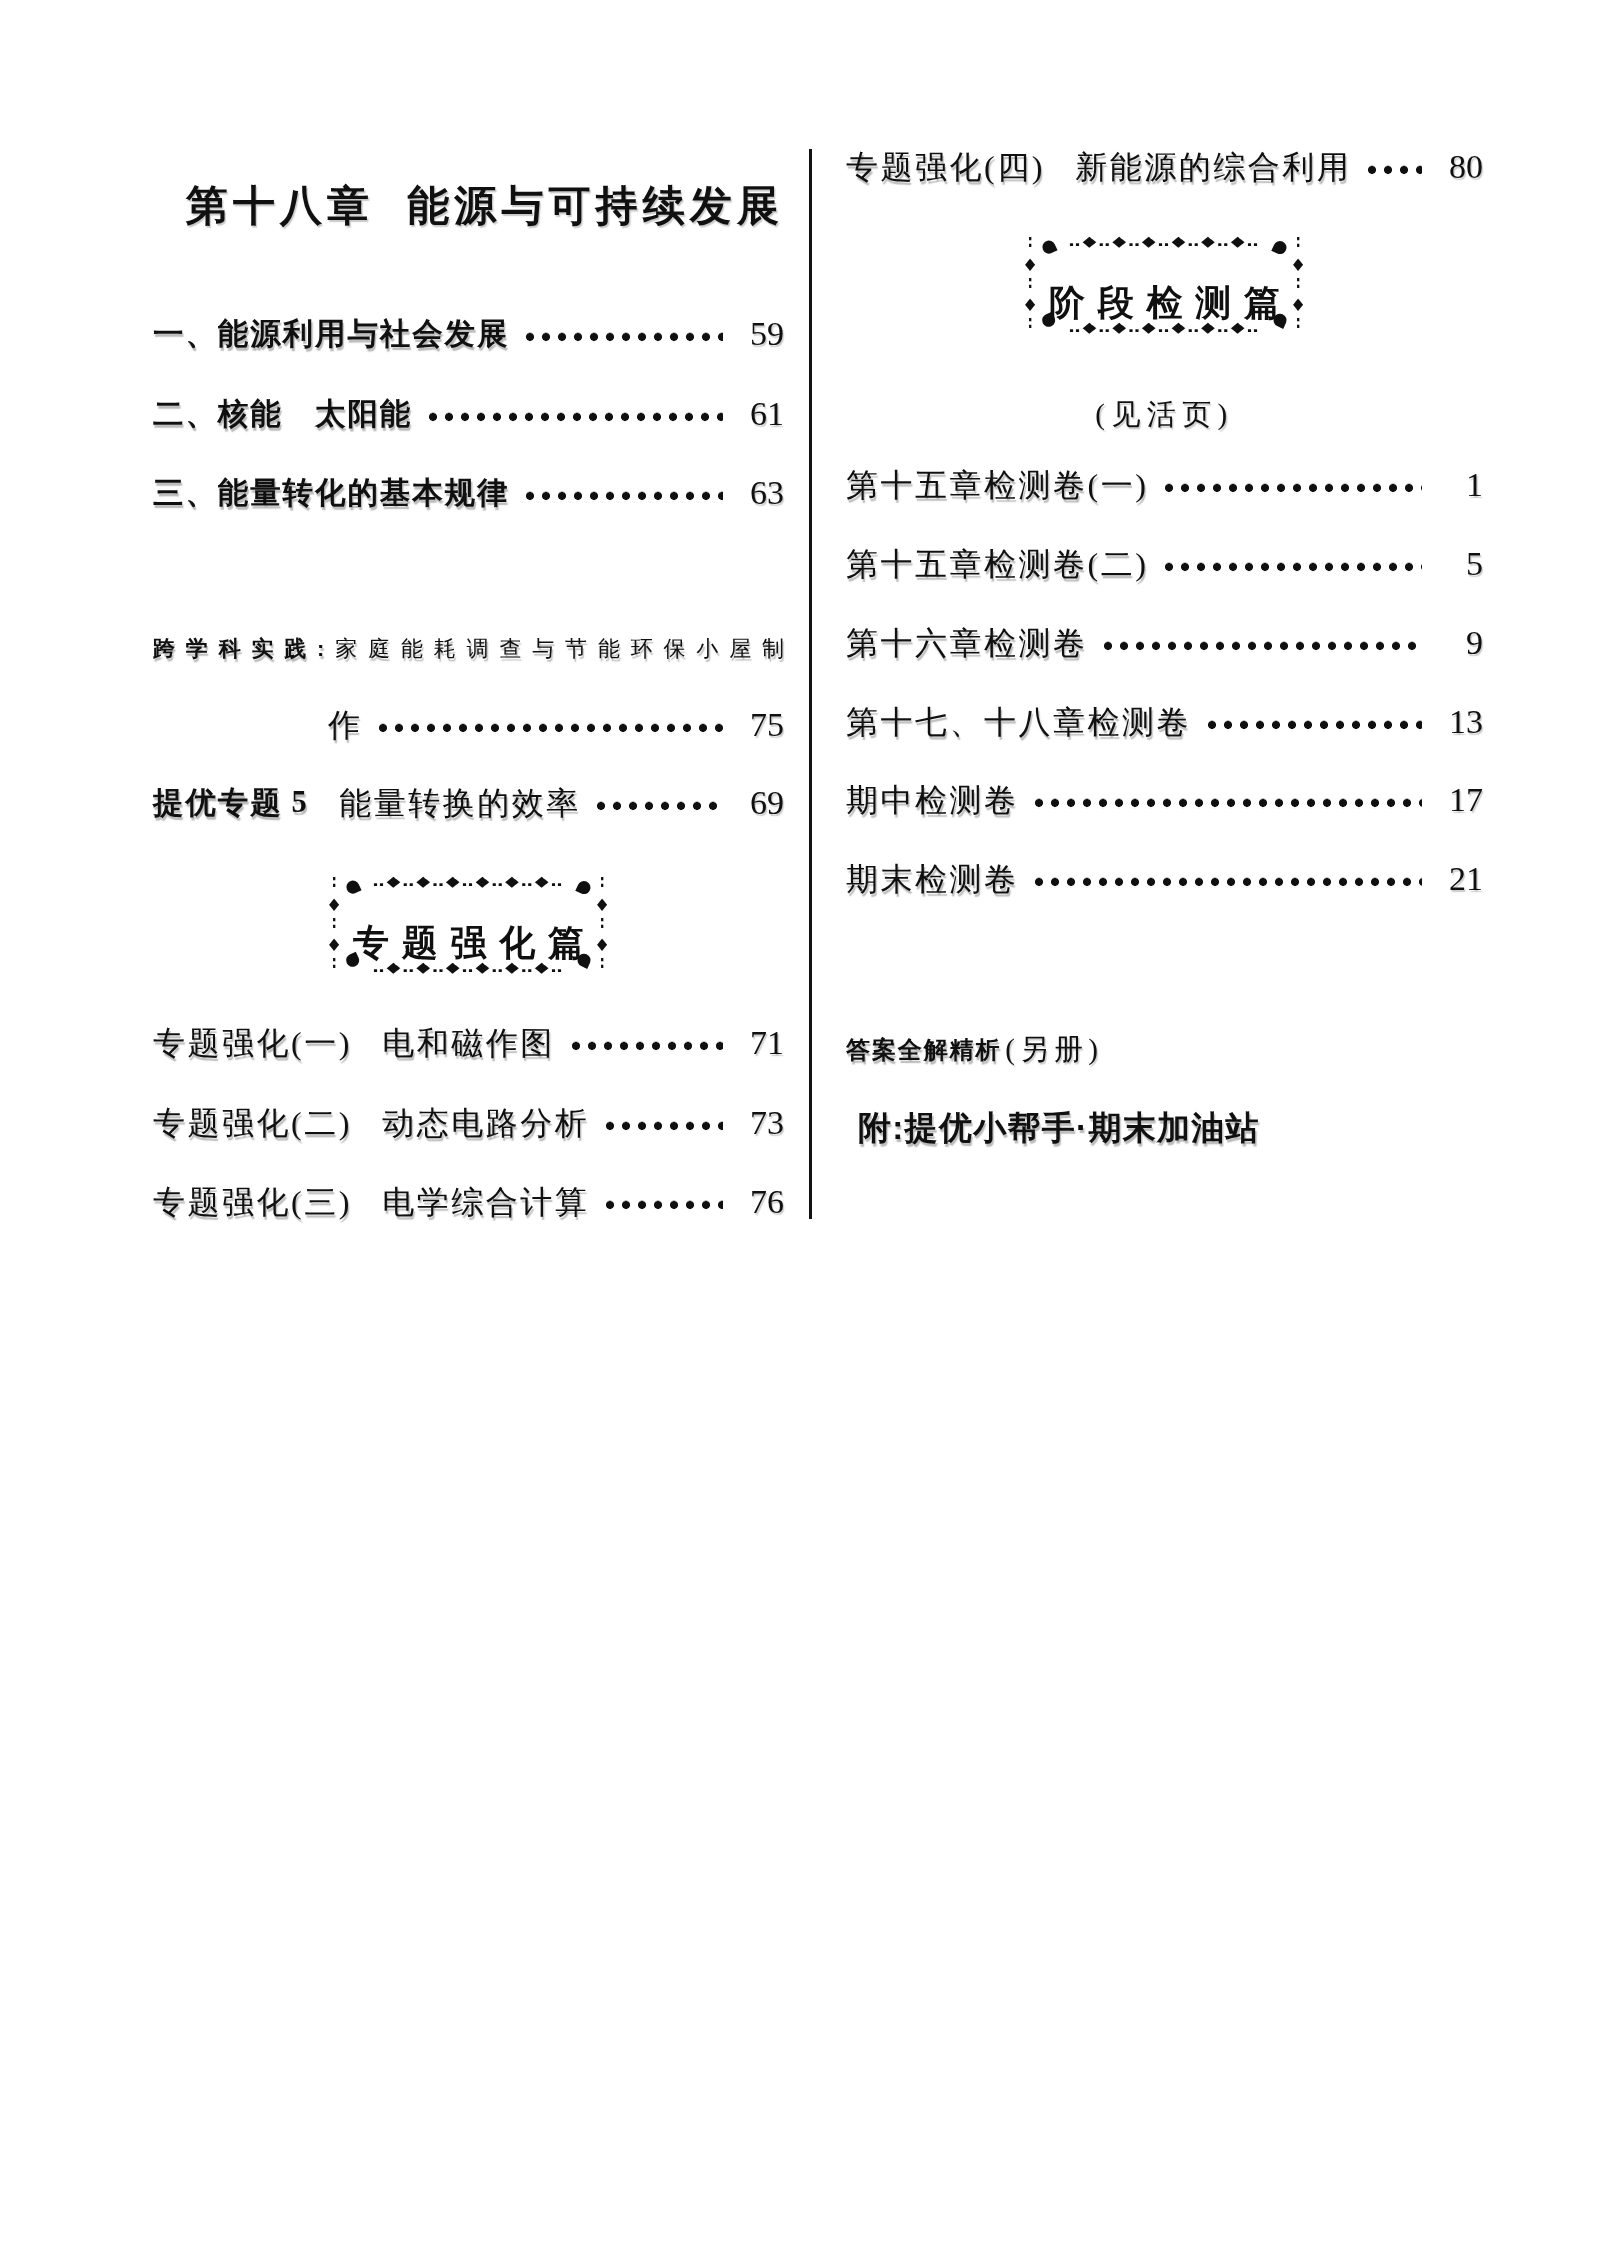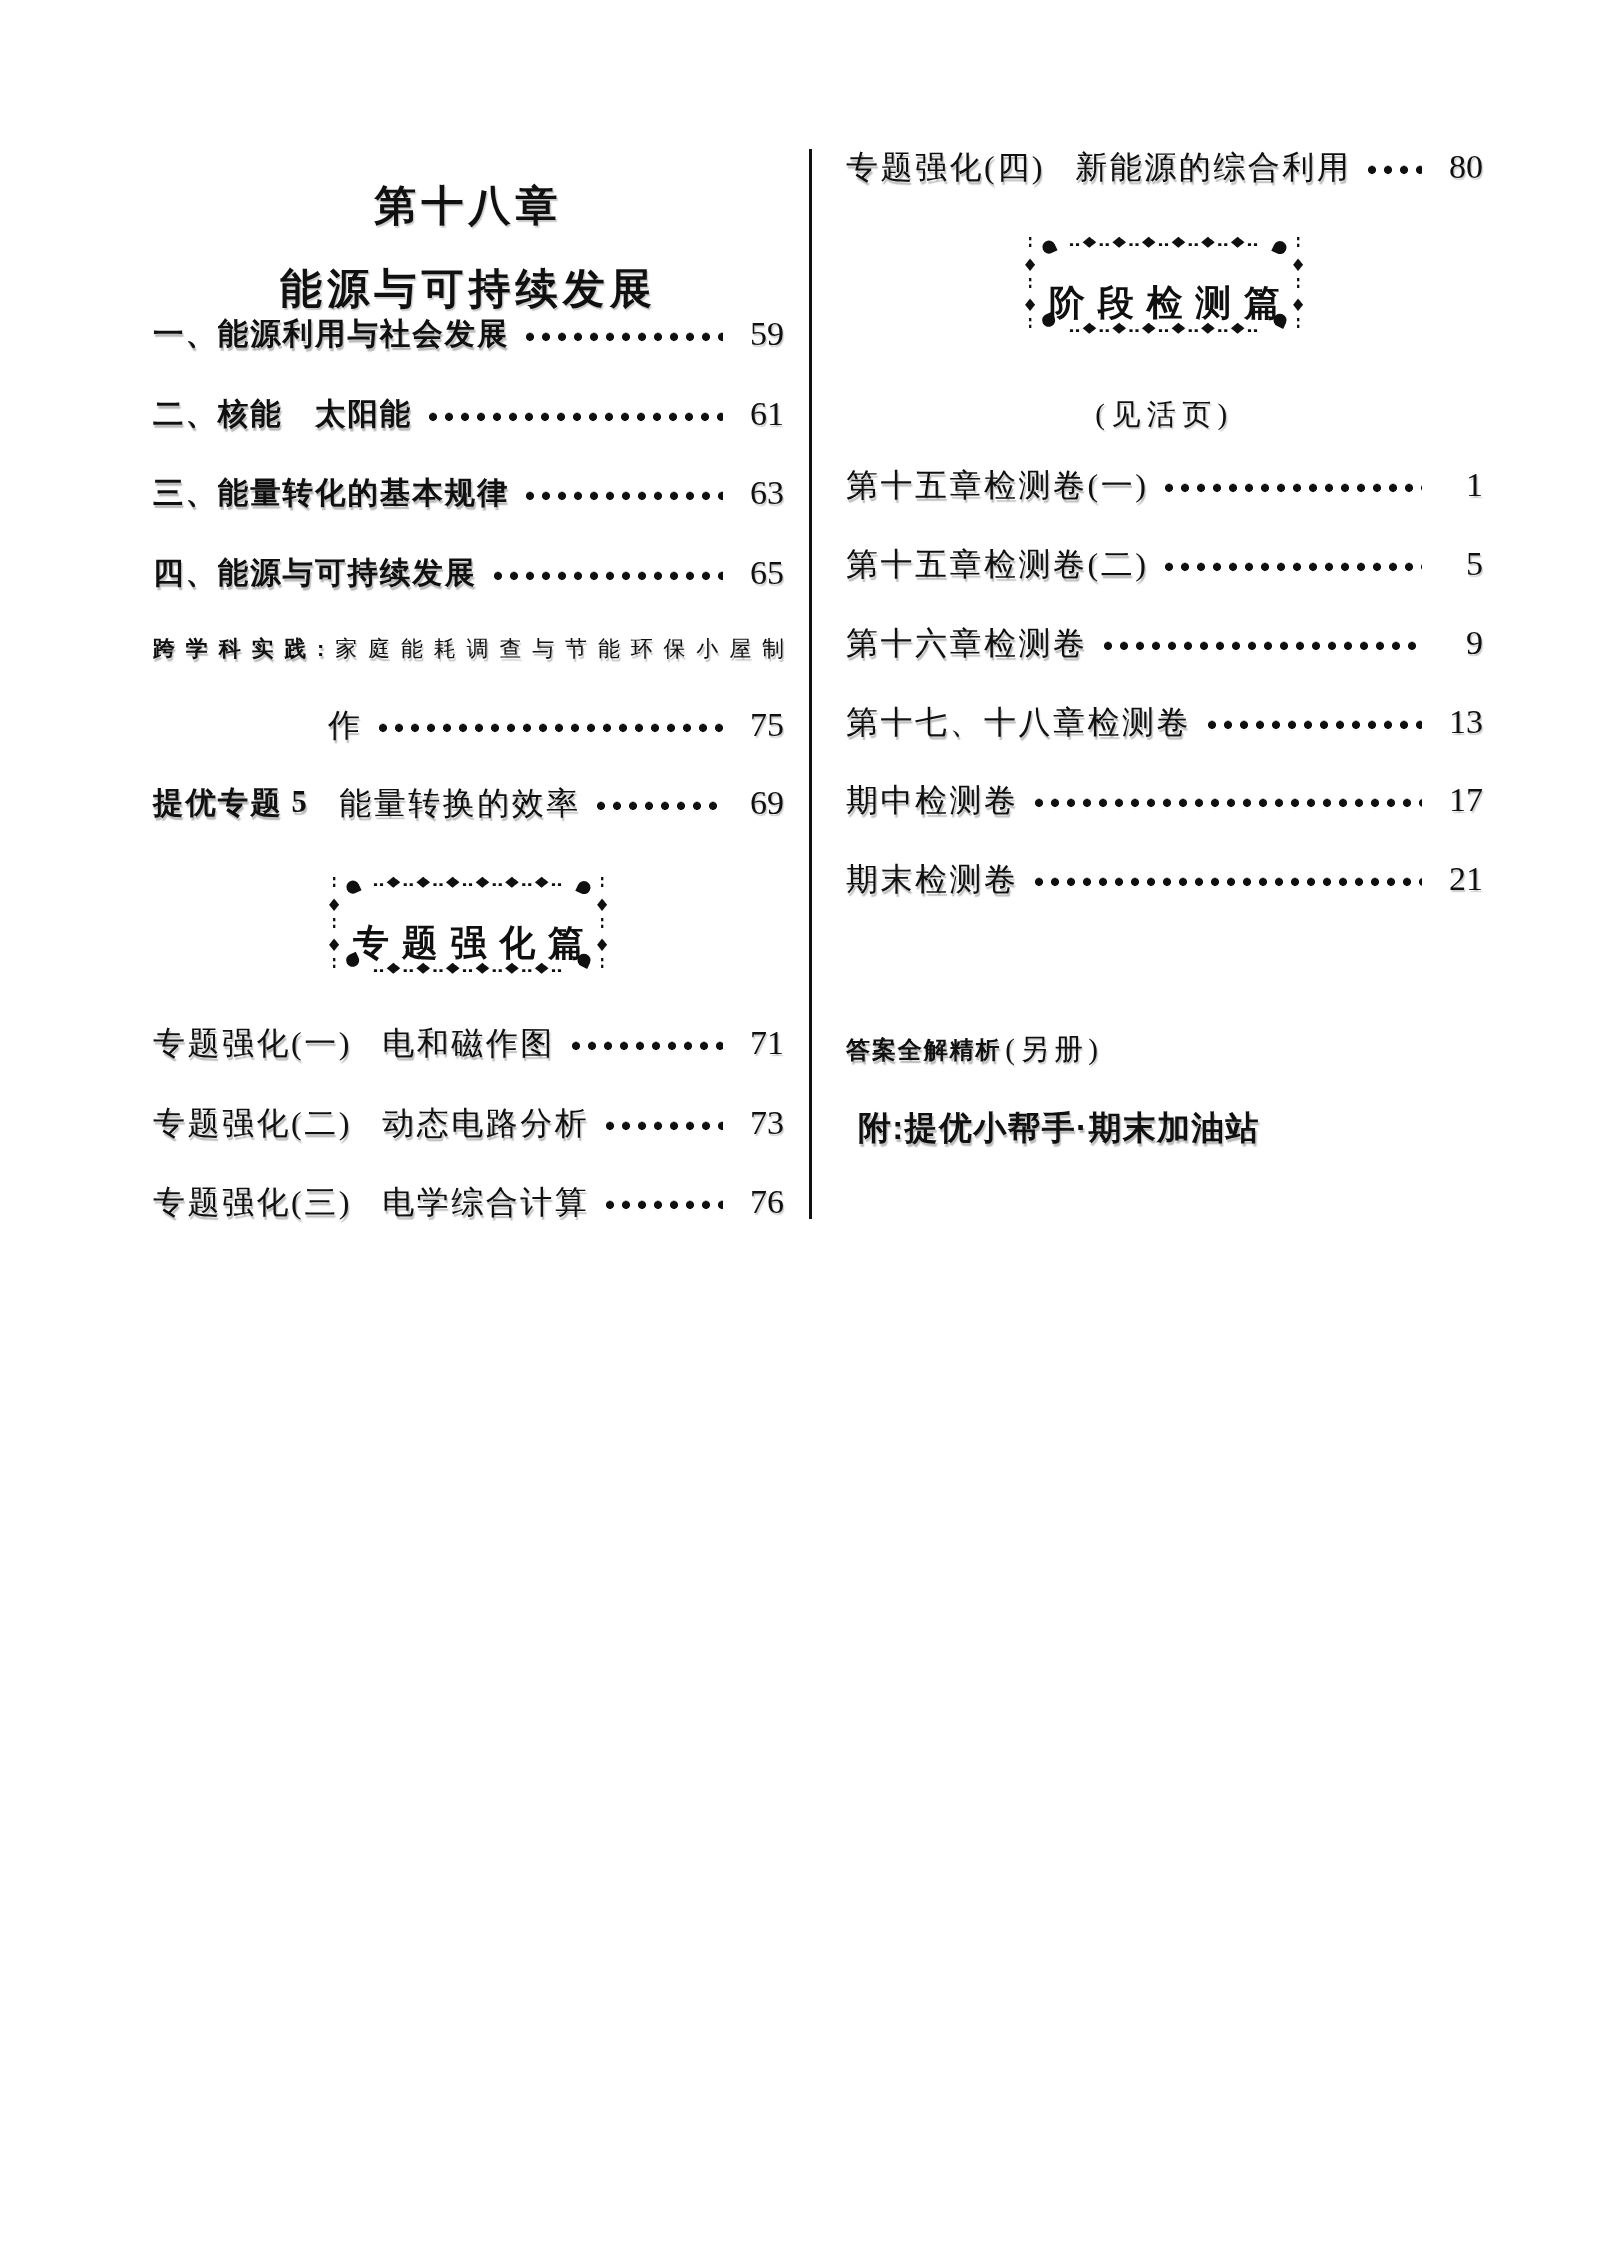--- a/index.html
+++ b/index.html
@@ -13,21 +13,21 @@
   .col-right{left:846px;width:637px;}
 
   .divider{position:absolute;left:809px;top:149px;width:3.2px;height:1070px;background:#111;}
 
   
   .chapter-title{
     position:absolute;left:0;right:0;top:181px;margin:0;
     display:flex;justify-content:flex-end;align-items:center;gap:33px;
     font-family:"Liberation Serif","DejaVu Serif",serif;
     font-weight:700;font-size:42px;letter-spacing:5.1px;line-height:1.2;
-    text-shadow:1.3px 1.9px 1.3px rgba(0,0,0,0.22);white-space:nowrap;flex-direction:column;
+    text-shadow:1.3px 1.9px 1.3px rgba(0,0,0,0.22);white-space:nowrap;
   }
 
   
   .row{
     position:absolute;left:0;right:0;height:53px;
     display:flex;align-items:center;line-height:1;
   }
   .hei{font-family:"Liberation Sans","DejaVu Sans",sans-serif;font-weight:700;}
   .kai{font-family:"Liberation Serif","DejaVu Serif",serif;font-weight:400;}
   .lbl{white-space:nowrap;font-size:30.5px;letter-spacing:1.9px;text-shadow:1.3px 2.5px 1.3px rgba(0,0,0,0.28);}
@@ -112,25 +112,20 @@
     <div class="row" style="top:387px">
       <span class="lbl hei">二、核能　太阳能</span>
       <span class="leader"></span>
       <span class="pnum">61</span>
     </div>
     <div class="row" style="top:466px">
       <span class="lbl hei">三、能量转化的基本规律</span>
       <span class="leader"></span>
       <span class="pnum">63</span>
     </div>
-    <div class="row" style="top:546px">
-      <span class="lbl hei">四、能源与可持续发展</span>
-      <span class="leader"></span>
-      <span class="pnum">65</span>
-    </div>
 
     <div class="justify-line" style="top:622px">
       <span class="hei">跨学科实践:</span><span class="kai-part">家庭能耗调查与节能环保小屋制</span>
     </div>
     <div class="row" style="top:698px">
       <span class="lbl kai" style="margin-left:175px">作</span>
       <span class="leader"></span>
       <span class="pnum">75</span>
     </div>
 

